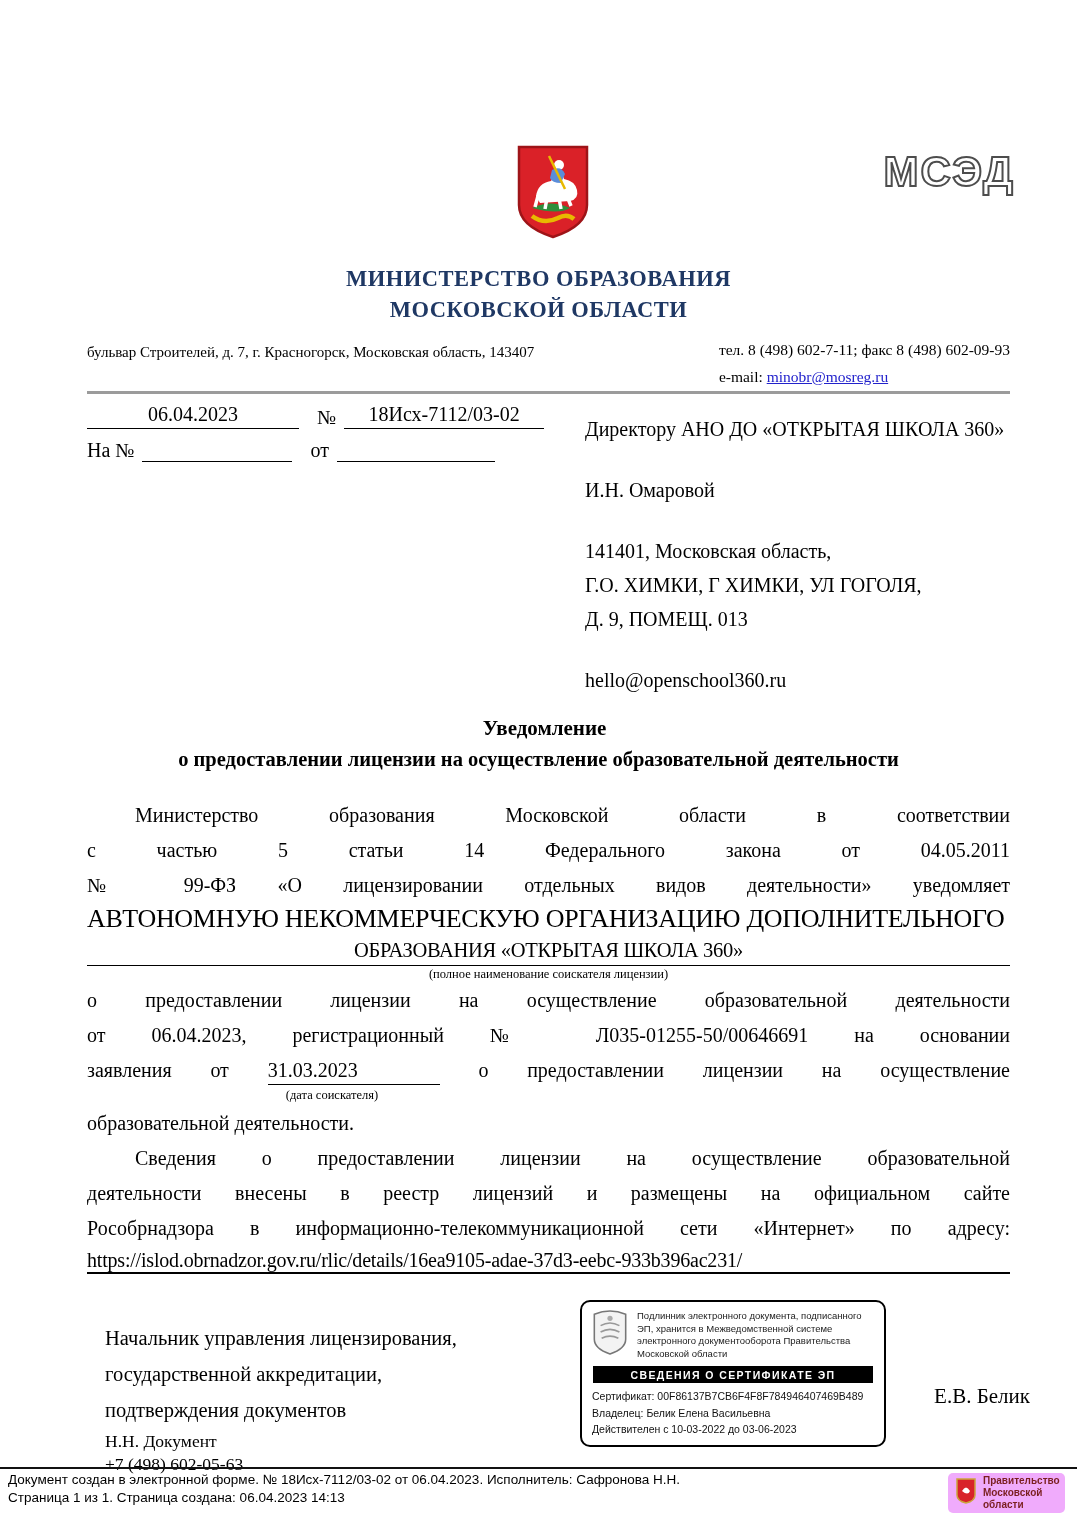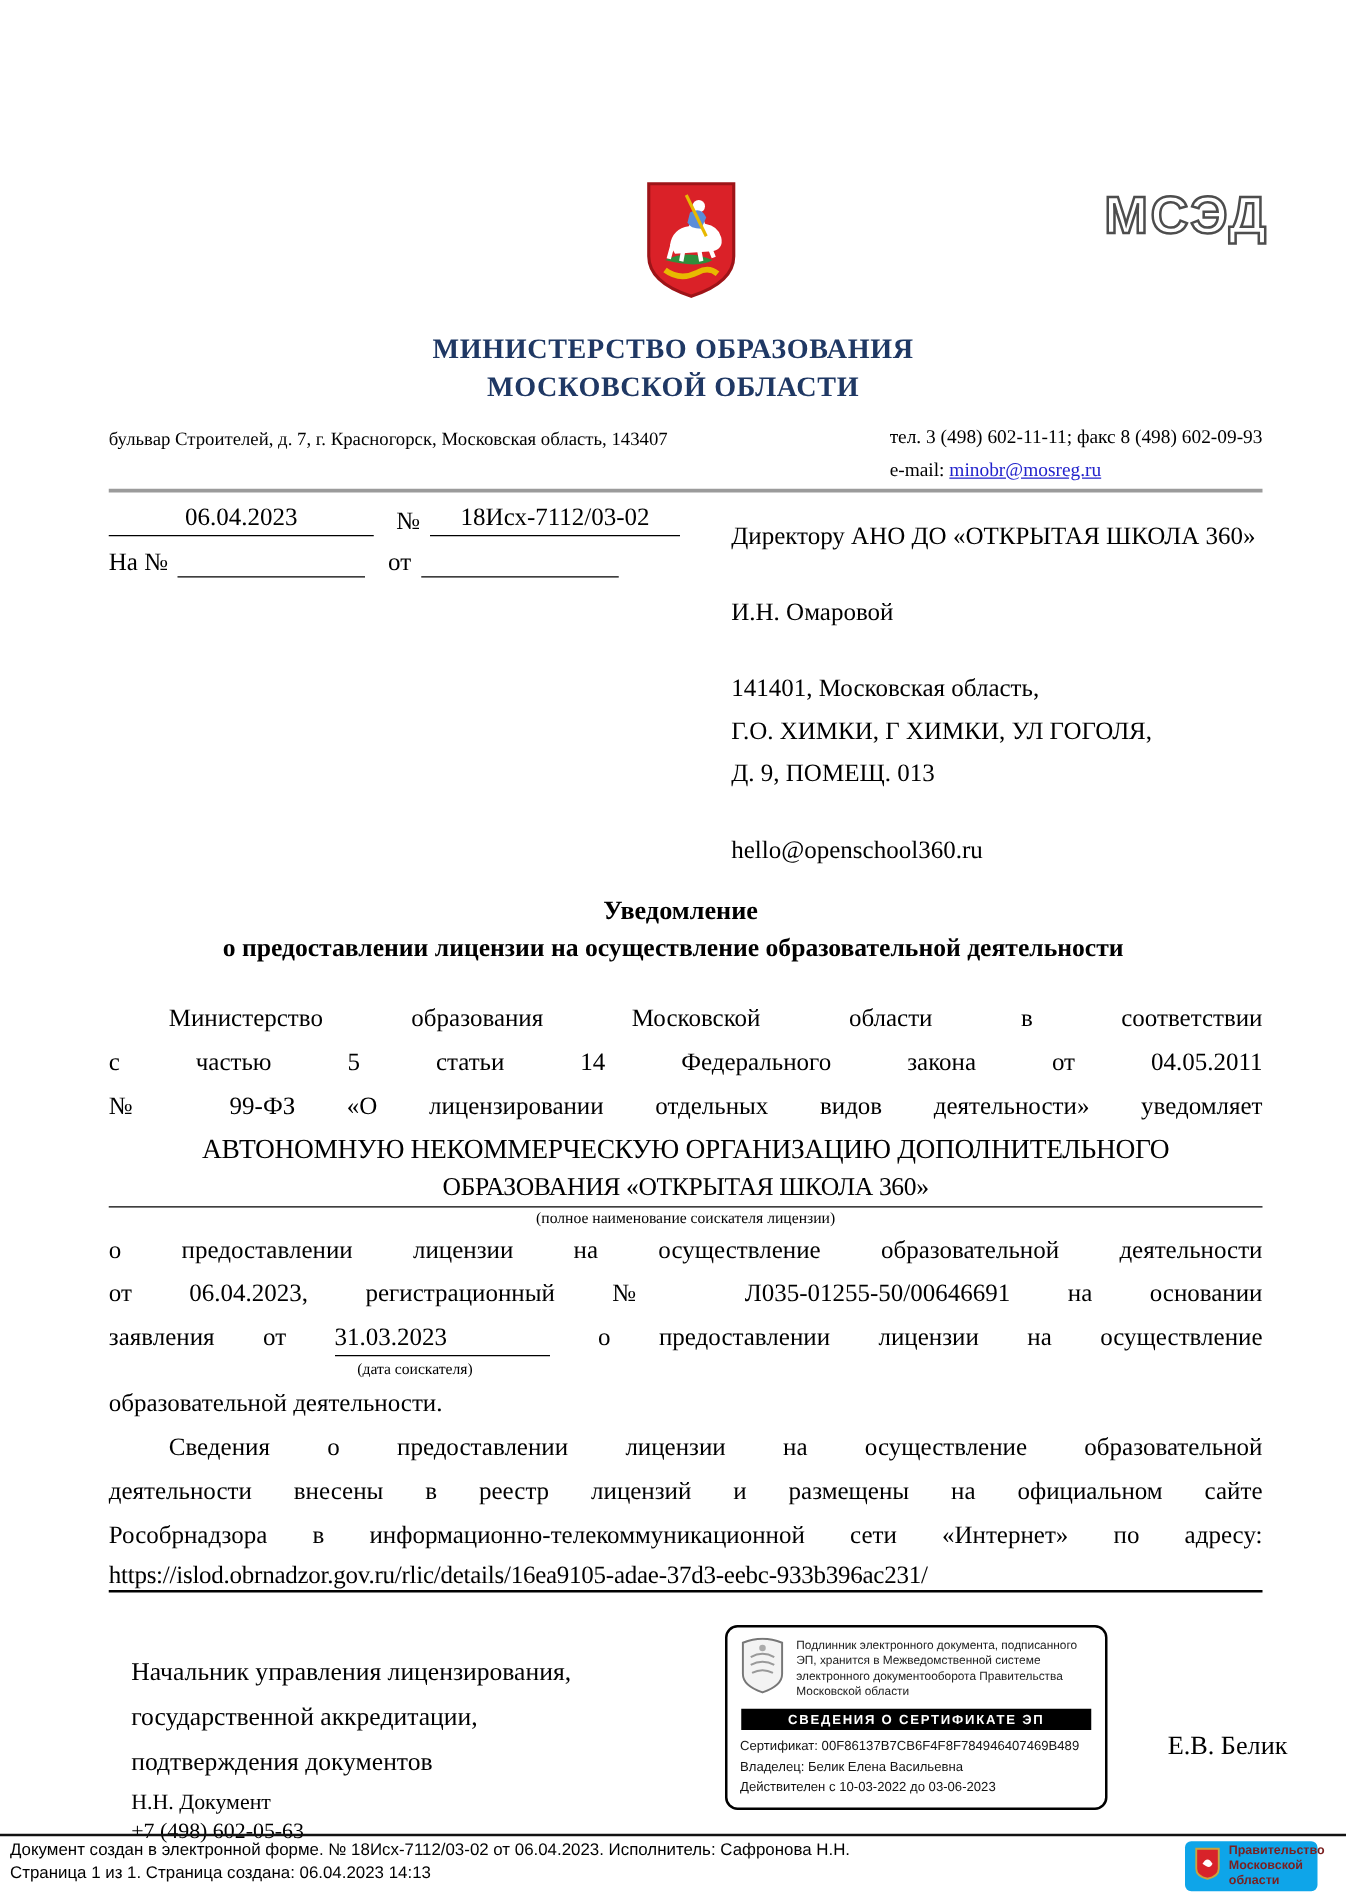--- a/index.html
+++ b/index.html
@@ -41,21 +41,21 @@
   .addressee { position:absolute; left:585px; top:412px; width:432px; font-size:20px; line-height:34px; }
   .addressee .blk + .blk { margin-top:27px; }
   
   .doc-title { position:absolute; left:0; right:0; top:713px; text-align:center; font-weight:bold; line-height:31px; }
   .doc-title .t1 { font-size:21px;padding-left:12px; }
   .doc-title .t2 { font-size:20.5px; }
   
   .body { position:absolute; left:87px; top:798px; width:923px; font-size:20px; }
   .jline { text-align:justify; text-align-last:justify; height:35px; line-height:35px; white-space:nowrap; }
   .indent { padding-left:48px; }
-  .caps1 { text-align:center; font-size:22px; height:32px; line-height:32px; letter-spacing:-0.3px; }
+  .caps1 { font-size:26px; height:32px; line-height:32px; letter-spacing:-0.3px; }
   .caps2 { text-align:center; font-size:20.5px; height:30px; line-height:30px; letter-spacing:-0.3px; }
   .org-caption { border-top:1.5px solid #000; text-align:center; font-size:12.5px; height:18px; line-height:17px; }
   .date-cell { display:inline-block; width:172px; text-align:center; border-bottom:1.5px solid #000; line-height:28px; }
   .date-caption { margin-left:155px; width:180px; text-align:center; font-size:12.5px; height:18px; line-height:14px; }
   .plainline { height:35px; line-height:35px; }
   .url-line { font-size:20px; height:28px; line-height:28px; border-bottom:2px solid #000; padding-bottom:10px; letter-spacing:-0.2px; }
   
   .sig-left { position:absolute; left:105px; top:1320px; width:470px; font-size:20.5px; line-height:36px; }
   .signer { position:absolute; left:890px; top:1384px; width:140px; text-align:right; font-size:21px; }
   .executor { position:absolute; left:105px; top:1431px; font-size:17.5px; }
@@ -73,22 +73,22 @@
     letter-spacing:1.4px; padding:2.5px 0; margin:6px 1px 5px 1px;
   }
   .stamp-line { font-size:10.5px; line-height:16.5px; color:#111; }
   
   .footer-rule { position:absolute; left:0; top:1467px; width:1077px; border-top:2px solid #111; }
   .footer-text {
     position:absolute; left:8px; top:1471px; font-family:"Liberation Sans", sans-serif;
     font-size:13.5px; line-height:17.5px; color:#000;
   }
   .footer-logo {
-    position:absolute; left:948px; top:1473px; width:106px; height:40px;
-    background:#0ea5e9; border-radius:5px; display:flex; align-items:center;
+    position:absolute; left:948px; top:1473px; width:117px; height:40px;
+    background:#f0abfc; border-radius:5px; display:flex; align-items:center;
     gap:6px; padding:0 7px;
   }
   .footer-logo-text {
     font-family:"Liberation Sans", sans-serif; font-size:10px; line-height:12px;
     font-weight:bold; color:#7a1f1f;
   }
 </style>
 </head>
 <body>
 
@@ -110,21 +110,21 @@
   <div class="msed">МСЭД</div>
 
   <div class="ministry">
     <div>МИНИСТЕРСТВО ОБРАЗОВАНИЯ</div>
     <div>МОСКОВСКОЙ ОБЛАСТИ</div>
   </div>
 
   <div class="contacts">
     <div class="addr">бульвар Строителей,  д. 7, г. Красногорск, Московская область, 143407</div>
     <div class="right">
-      <div>тел. 3 (498) 602-11-11;  факс 8 (498) 602-09-93</div>
+      <div>тел. 8 (498) 602-7-11;  факс 8 (498) 602-09-93</div>
       <div class="email-row">
         <span>e-mail:</span>
         <span class="email-link">minobr@mosreg.ru</span>
       </div>
     </div>
   </div>
 
   <div class="hrule"></div>
 
   <div class="ref">

